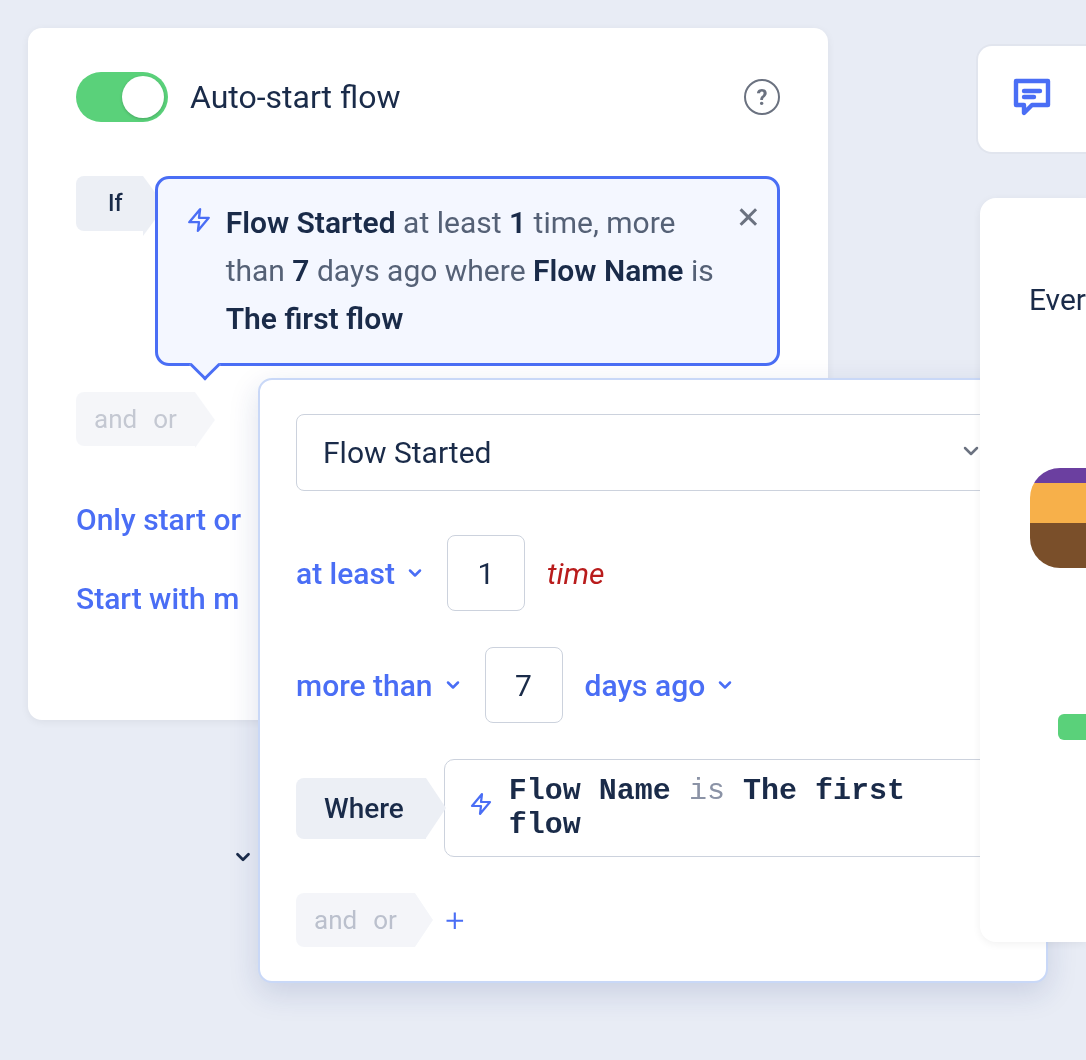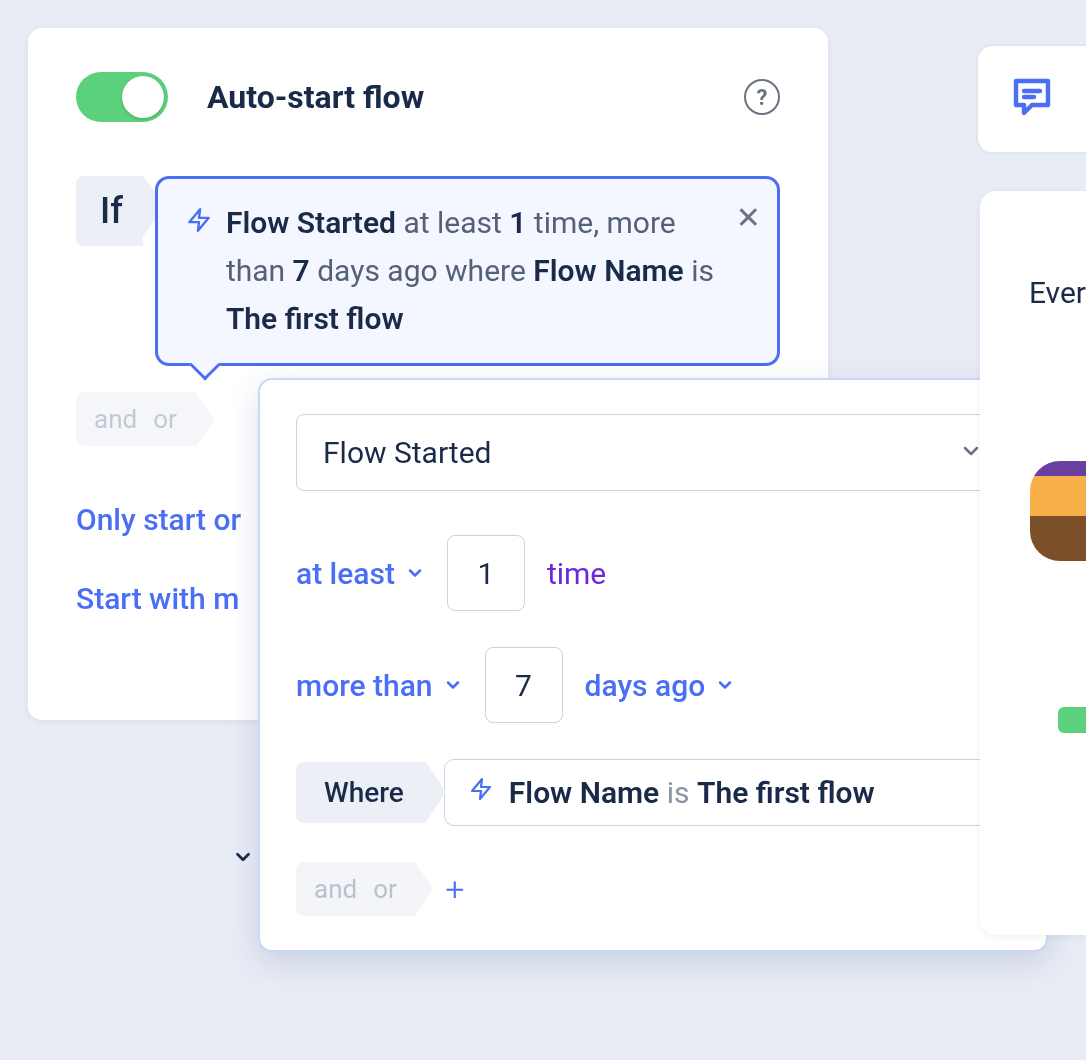--- a/index.html
+++ b/index.html
@@ -46,24 +46,23 @@
     right: 4px;
     top: 4px;
     width: 42px;
     height: 42px;
     background: #fff;
     border-radius: 50%;
     box-shadow: 0 1px 3px rgba(0,0,0,0.2);
   }
   .header-title {
     font-size: 32px;
-    font-weight: 700;
+    font-weight: 400;
     color: #1a2b49;
     flex: 1;
-    margin-left: 17px;
   }
   .help-icon {
     width: 36px;
     height: 36px;
     border: 2.5px solid #6b7280;
     border-radius: 50%;
     display: flex;
     align-items: center;
     justify-content: center;
     color: #6b7280;
@@ -73,23 +72,23 @@
   
   .if-row {
     display: flex;
     align-items: flex-start;
     gap: 12px;
     margin-bottom: 26px;
   }
   .if-badge {
     position: relative;
     background: #eceff5;
-    padding: 14px 20px 14px 24px;
+    padding: 14px 20px 14px 32px;
     border-radius: 8px 0 0 8px;
-    font-size: 36px;
+    font-size: 23px;
     font-weight: 500;
     color: #1a2b49;
   }
   .if-badge::after {
     content: "";
     position: absolute;
     right: -22px;
     top: 0;
     width: 0;
     height: 0;
@@ -217,21 +216,21 @@
   .num-input {
     border: 1.5px solid #ccd2dd;
     border-radius: 8px;
     width: 78px;
     height: 76px;
     font-size: 30px;
     text-align: center;
     color: #1a2b49;
     font-family: inherit;
   }
-  .gray-txt { color: #6d28d9; }
+  .gray-txt { color: #b91c1c; font-style: italic; }
   .where-row {
     display: flex;
     align-items: center;
     gap: 18px;
     margin-bottom: 36px;
     margin-top: 10px;
   }
   .where-badge {
     position: relative;
     background: #eceff5;
@@ -254,20 +253,21 @@
   }
   .where-pill {
     border: 1.5px solid #ccd2dd;
     border-radius: 10px;
     padding: 14px 24px;
     display: flex;
     align-items: center;
     gap: 16px;
     font-size: 30px;
     flex: 1;
+    font-family: Liberation Mono, monospace;
   }
   .where-text .sstrong { color: #1a2b49; font-weight: 600; }
   .where-text .sis { color: #8b93a6; }
   .add-row {
     display: flex;
     align-items: center;
     gap: 24px;
   }
   .andor-small {
     position: relative;
@@ -312,21 +312,21 @@
     border-right: none;
     border-radius: 16px 0 0 16px;
     display: flex;
     align-items: center;
     justify-content: center;
   }
   .chat-svg { color: #4a6ef5; }
   .right-card {
     position: absolute;
     right: 0;
-    top: 191px;
+    top: 198px;
     width: 106px;
     height: 744px;
     background: #fff;
     border-radius: 16px 0 0 16px;
     box-shadow: 0 2px 8px rgba(0,0,0,0.06);
     padding-top: 76px;
     overflow: hidden;
   }
   .ever-txt {
     position: absolute;

